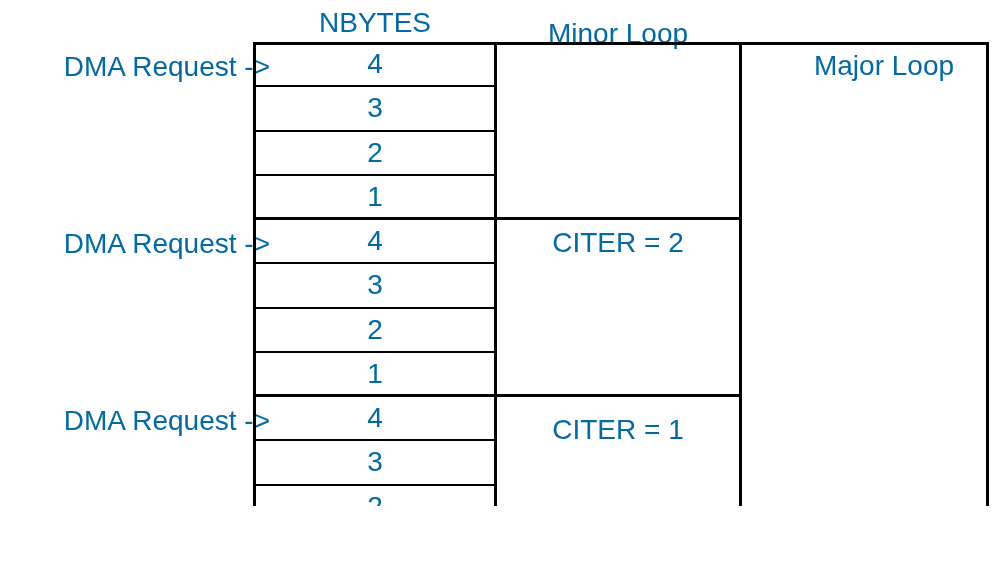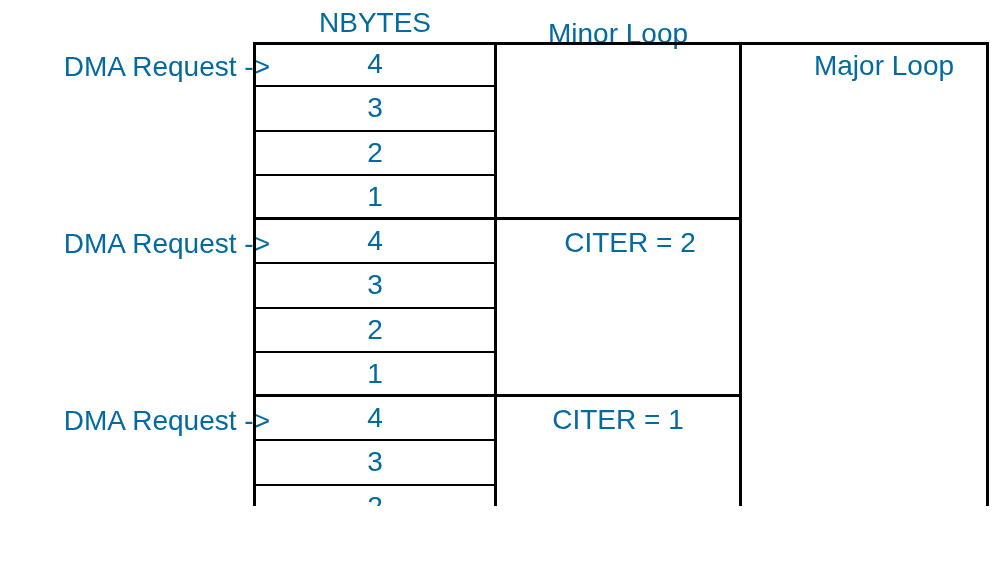--- a/index.html
+++ b/index.html
@@ -60,22 +60,22 @@
 
   
   .ncell { left: 256px; width: 238px; height: 44px; }
   #n-0  { top: 42px; }  #n-1  { top: 86px; }  #n-2  { top: 131px; } #n-3  { top: 175px; }
   #n-4  { top: 219px; } #n-5  { top: 263px; } #n-6  { top: 308px; } #n-7  { top: 352px; }
   #n-8  { top: 396px; } #n-9  { top: 440px; } #n-10 { top: 485px; } #n-11 { top: 529px; }
 
   
   .citer { left: 497px; width: 242px; height: 44px; }
   #citer-0 { top: 44px; }
-  #citer-1 { top: 221px; margin-left: 12px; }
-  #citer-2 { top: 398px; }
+  #citer-1 { top: 221px; }
+  #citer-2 { top: 408px; }
 
   
   #major-loop { left: 742px; top: 44px; width: 244px; height: 44px; padding-left: 20px; }
 
   
   .footer-bar {
     position: absolute;
     left: 4px; top: 576px;
     width: 995px; height: 9px;
     background: #99a0a5;

